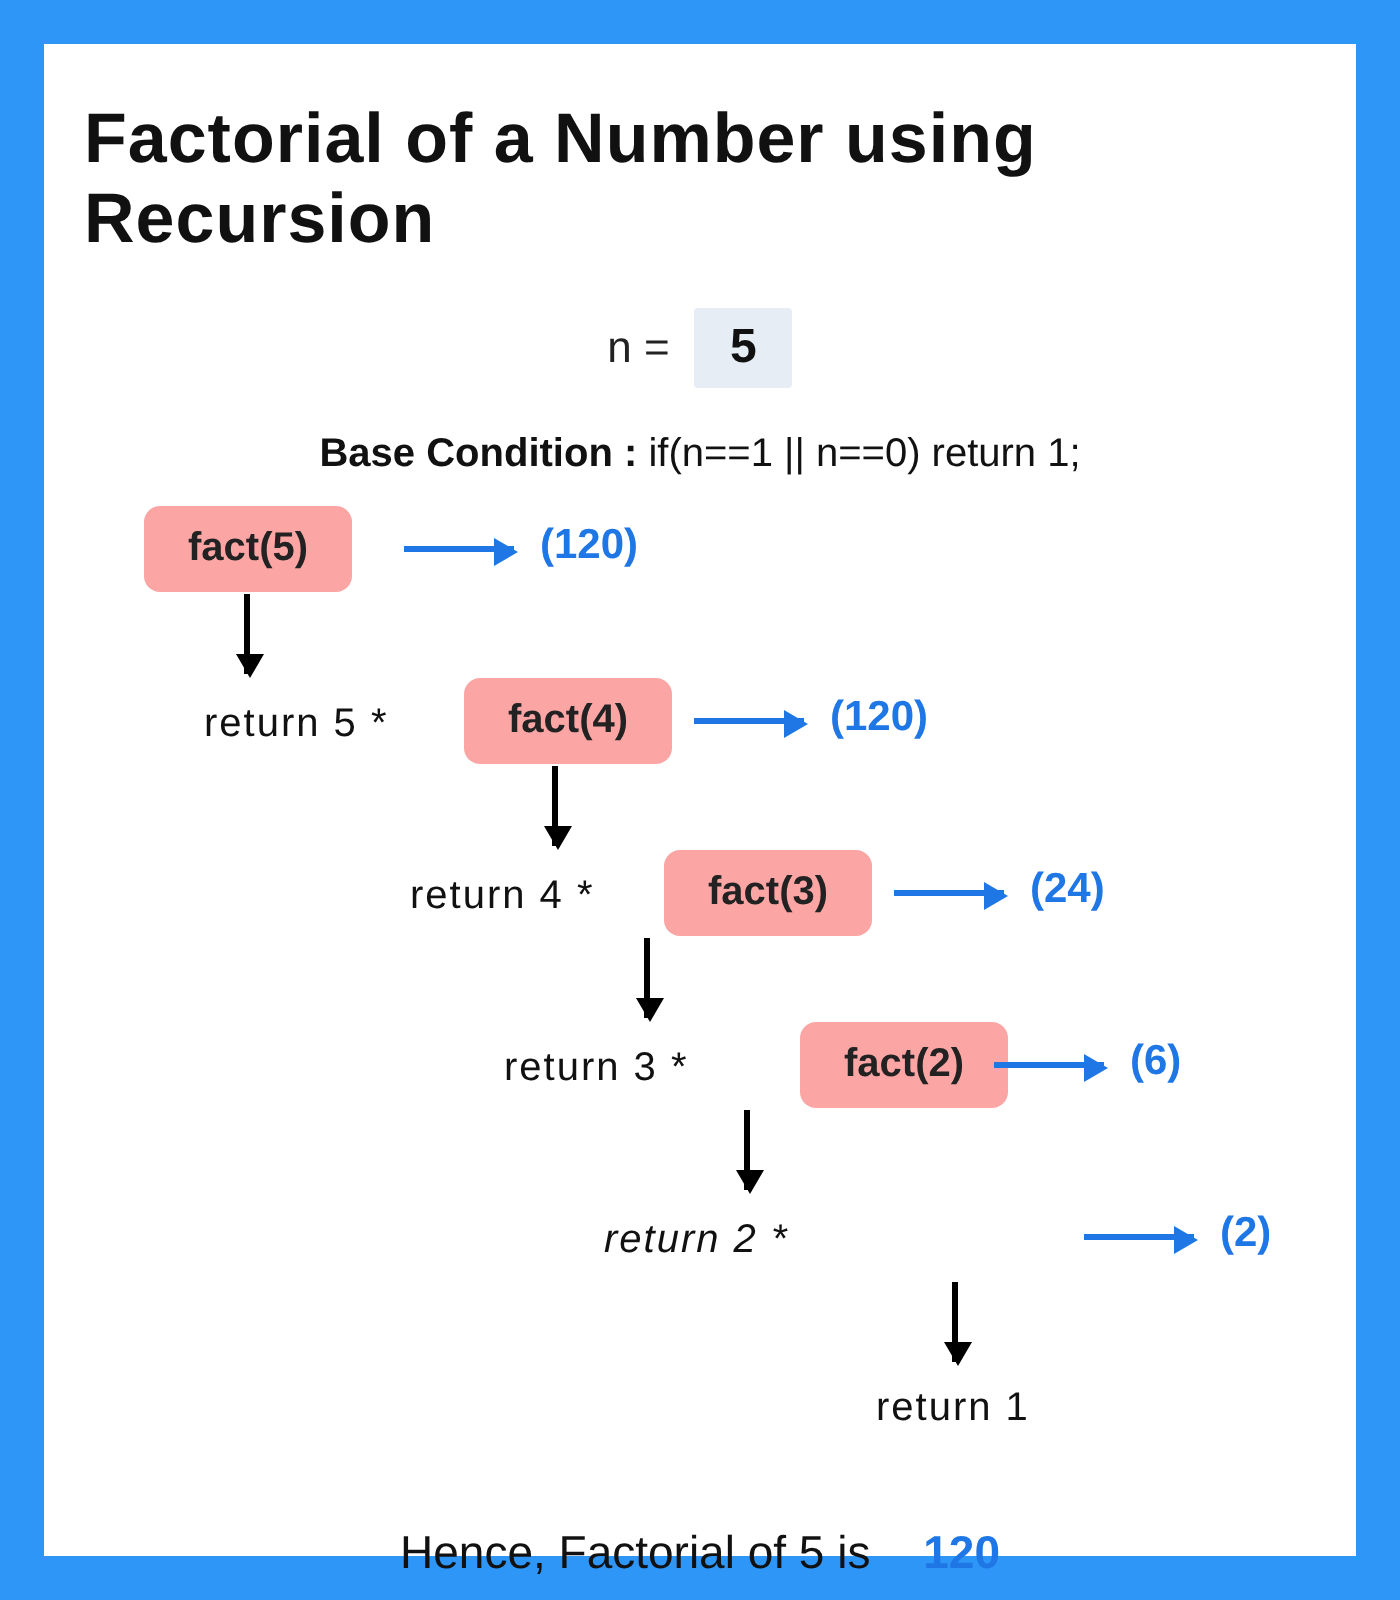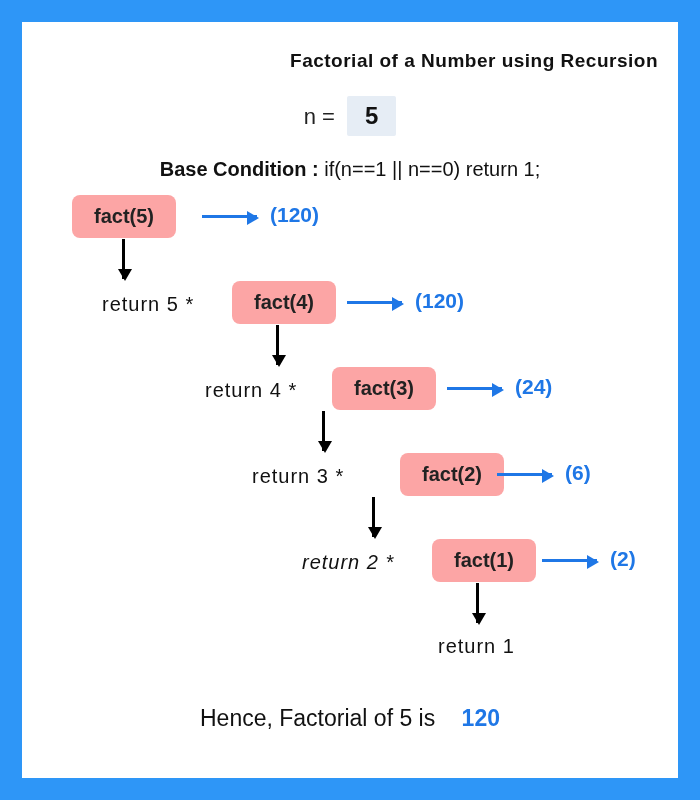--- a/index.html
+++ b/index.html
@@ -11,22 +11,22 @@
     font-family: 'Segoe UI', Arial, sans-serif;
   }
   .canvas {
     width: 100%;
     height: 100%;
     background: #fff;
     position: relative;
     padding: 28px 20px 20px 20px;
   }
   .title {
-    text-align: right;
-    font-size: 19px;
+    text-align: left;
+    font-size: 35px;
     font-weight: 800;
     color: #111;
     letter-spacing: 0.5px;
     margin-bottom: 24px;
   }
   .nline {
     text-align: center;
     margin-bottom: 22px;
   }
   .nline .nlabel {
@@ -182,21 +182,20 @@
     <div class="result rv2">(24)</div>
 
     <div class="arrow-down ad2"></div>
     <div class="ret rt3">return  3 * </div>
     <div class="factbox fb3">fact(2)</div>
     <div class="arrow-right ar3"></div>
     <div class="result rv3">(6)</div>
 
     <div class="arrow-down ad3"></div>
     <div class="ret rt4">return  2 * </div>
-    <div class="factbox fb4">fact(1)</div>
     <div class="arrow-right ar4"></div>
     <div class="result rv4">(2)</div>
 
     <div class="arrow-down ad4"></div>
     <div class="ret rt5">return 1</div>
 
   </div>
 
   <div class="conclusion">
     <span>Hence, Factorial of 5 is </span><span class="accent">120</span>

